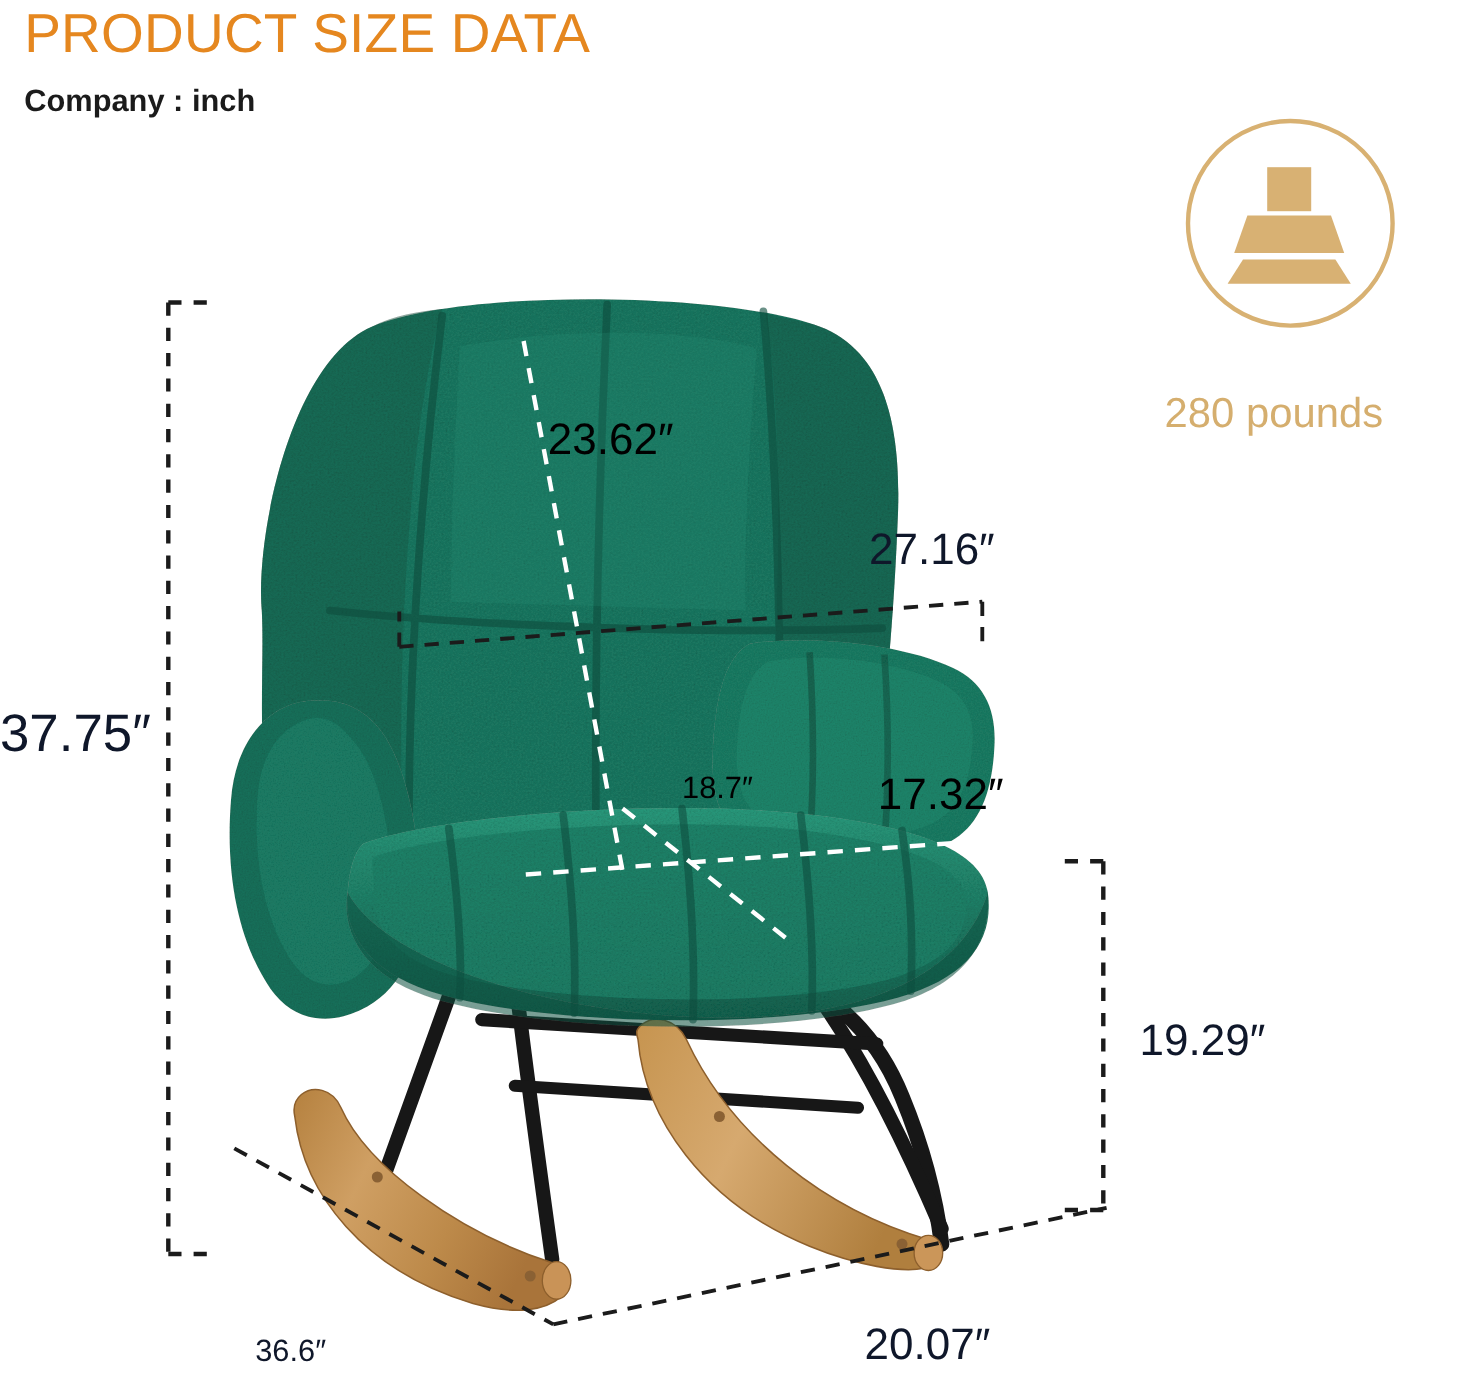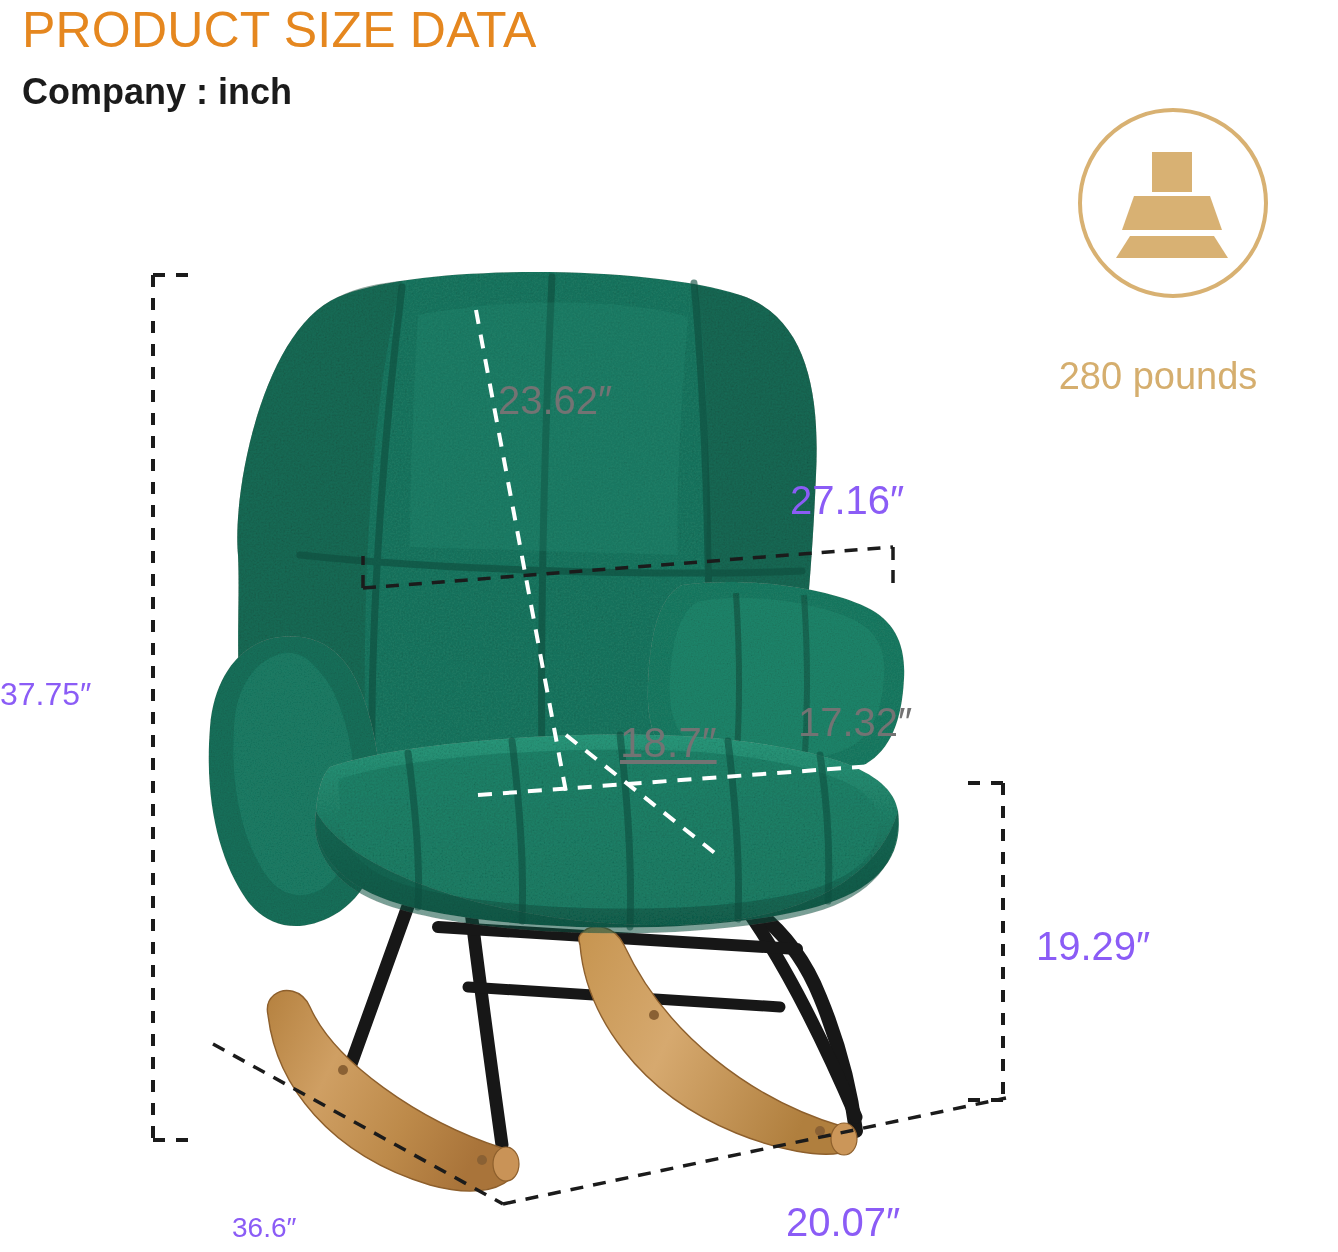--- a/index.html
+++ b/index.html
@@ -4,44 +4,44 @@
 <style>
   html,body{margin:0;padding:0;background:#ffffff;}
   body{width:1338px;height:1252px;position:relative;overflow:hidden;
        font-family:"Liberation Sans","DejaVu Sans",sans-serif;}
 
   #stage{position:absolute;inset:0;width:1338px;height:1195px;background:#fff;}
 
   
   .title{position:absolute;left:22px;top:2px;font-size:50px;line-height:56px;
          font-weight:400;letter-spacing:.2px;color:#E5871F;white-space:nowrap;}
-  .subtitle{position:absolute;left:22px;top:68px;font-size:36px;line-height:48px;
+  .subtitle{position:absolute;left:22px;top:68px;font-size:28px;line-height:48px;
             font-weight:700;color:#1b1b1b;white-space:nowrap;}
 
   
   .badge{position:absolute;left:1078px;top:108px;width:190px;height:190px;}
   .badge .ring{position:absolute;inset:0;border:4px solid #D8B172;border-radius:50%;}
   .badge svg{position:absolute;left:34px;top:42px;}
   .loadtext{position:absolute;left:988px;top:352px;width:340px;text-align:center;
             font-size:38px;line-height:48px;color:#D5AE6E;font-weight:400;}
   .loadtext span{display:block;white-space:nowrap;}
 
   
   #chair{position:absolute;left:180px;top:255px;width:800px;height:940px;}
   #chair svg{position:absolute;left:0;top:0;}
 
   
   .dim{position:absolute;white-space:nowrap;font-weight:400;}
-  .dim.dark{color:#8b5cf6;}
-  .dim.light{color:#737373;}
-
-  .d-3775{left:0px;  top:676px; font-size:32px;}
+  .dim.dark{color:#0f172a;}
+  .dim.light{color:#000000;}
+
+  .d-3775{left:0px;  top:640px; font-size:48px;}
   .d-2362{left:498px;top:378px; font-size:40px;}
   .d-2716{left:790px;top:478px; font-size:40px;}
-  .d-187 {left:620px;top:719px; font-size:42px;text-decoration:underline;}
+  .d-187 {left:620px;top:700px; font-size:28px;}
   .d-1732{left:782px;top:700px; font-size:40px;margin-left:16px;}
   .d-1929{left:1036px;top:924px;font-size:40px;}
   .d-366 {left:232px;top:1212px;font-size:28px;}
   .d-2007{left:786px;top:1200px;font-size:40px;}
 
   
   #guides{position:absolute;left:0;top:0;width:1338px;height:1252px;
           pointer-events:none;}
 </style>
 </head>

